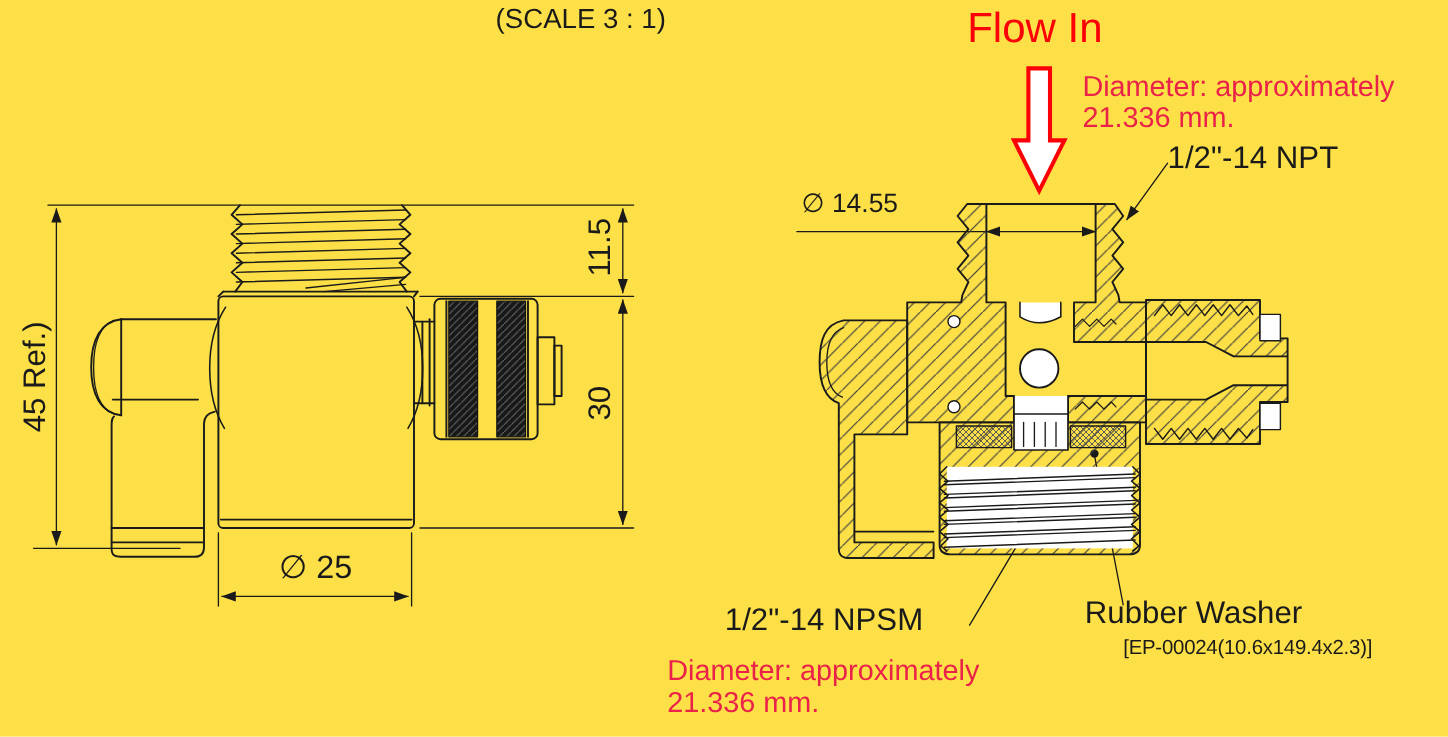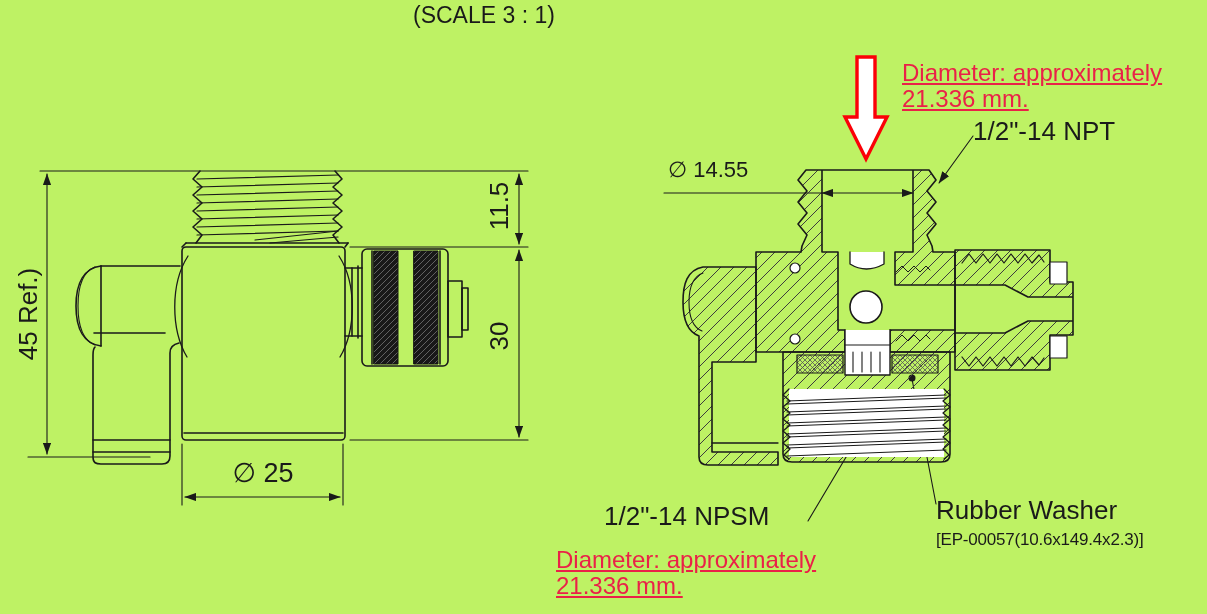--- a/index.html
+++ b/index.html
@@ -1,35 +1,35 @@
 <!DOCTYPE html>
 <html><head>
 <meta charset="utf-8">
 <style>
   html,body{margin:0;padding:0;background:#ffffff;}
   #stage{
     position:relative;
     width:1207px;height:614px;
-    background:#bef264;
+    background:#fde047;
     overflow:hidden;
     font-family:"Liberation Sans", sans-serif;
   }
   #lineart{position:absolute;left:0;top:0;width:1207px;height:614px;}
   .lbl{
     position:absolute;
     white-space:nowrap;
     color:#1a1a1a;
     font-family:"Liberation Sans", sans-serif;
     line-height:1.05;
   }
   .red{color:#ea2148;}
   .pure-red{color:#fb0107;}
   .rot{transform:translate(-50%,-50%) rotate(-90deg);}
   .ctr{transform:translate(-50%,-50%);}
-  .note2 div{line-height:26px;text-decoration:underline;}
+  .note2 div{line-height:26px;}
 </style>
 </head>
 <body>
 
 <div id="stage">
 
 <svg id="lineart" viewBox="0 0 1207 614">
   <defs>
     <marker id="arr" viewBox="0 0 10 7" refX="9.5" refY="3.5" markerWidth="11" markerHeight="8" orient="auto-start-reverse">
       <path d="M0,0 L10,3.5 L0,7 Z" fill="#1a1a1a"></path>
@@ -186,20 +186,21 @@
       <rect x="1050" y="262" width="17" height="22" fill="#fff" stroke-width="1.2"></rect>
       <rect x="1050" y="336" width="17" height="22" fill="#fff" stroke-width="1.2"></rect>
     </g>
 
     <path d="M857,57 L875,57 L875,117 L887,117 L866,159 L845,117 L857,117 Z" fill="#ffffff" stroke="#fb0107" stroke-width="3.4" stroke-linejoin="miter"></path>
   </g>
 </svg>
 
   <div class="lbl" style="left:413px;top:3px;font-size:23px;">(SCALE 3 : 1)</div>
 
+  <div class="lbl pure-red" style="left:806px;top:6px;font-size:35px;">Flow In</div>
 
   <div class="lbl red note2" style="left:902px;top:60px;font-size:24px;">
     <div>Diameter: approximately</div>
     <div>21.336 mm.</div>
   </div>
 
   <div class="lbl" style="left:973px;top:118px;font-size:26px;">1/2"-14 NPT</div>
 
   <div class="lbl" style="left:668px;top:158px;font-size:22px;">∅ 14.55</div>
 
@@ -211,17 +212,17 @@
 
   <div class="lbl ctr" style="left:263px;top:473px;font-size:27px;text-align:right;">∅ 25</div>
 
   <div class="lbl" style="left:604px;top:503px;font-size:26px;">1/2"-14 NPSM</div>
 
   <div class="lbl red note2" style="left:556px;top:547px;font-size:24px;">
     <div>Diameter: approximately</div>
     <div>21.336 mm.</div>
   </div>
 
-  <div class="lbl" style="left:936px;top:497px;font-size:26px;">Rubber Washer</div>
-
-  <div class="lbl" style="left:936px;top:531px;font-size:17px;letter-spacing:-0.2px;">[EP-00057(10.6x149.4x2.3)]</div>
+  <div class="lbl" style="left:904px;top:497px;font-size:26px;">Rubber Washer</div>
+
+  <div class="lbl" style="left:936px;top:531px;font-size:17px;letter-spacing:-0.2px;">[EP-00024(10.6x149.4x2.3)]</div>
 
 </div>
 
 </body></html>

